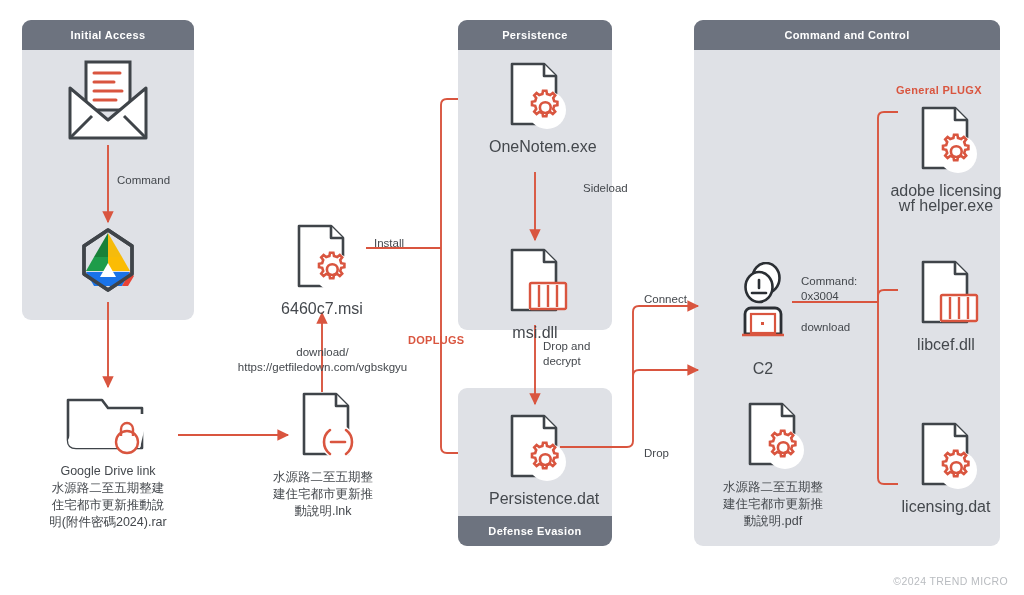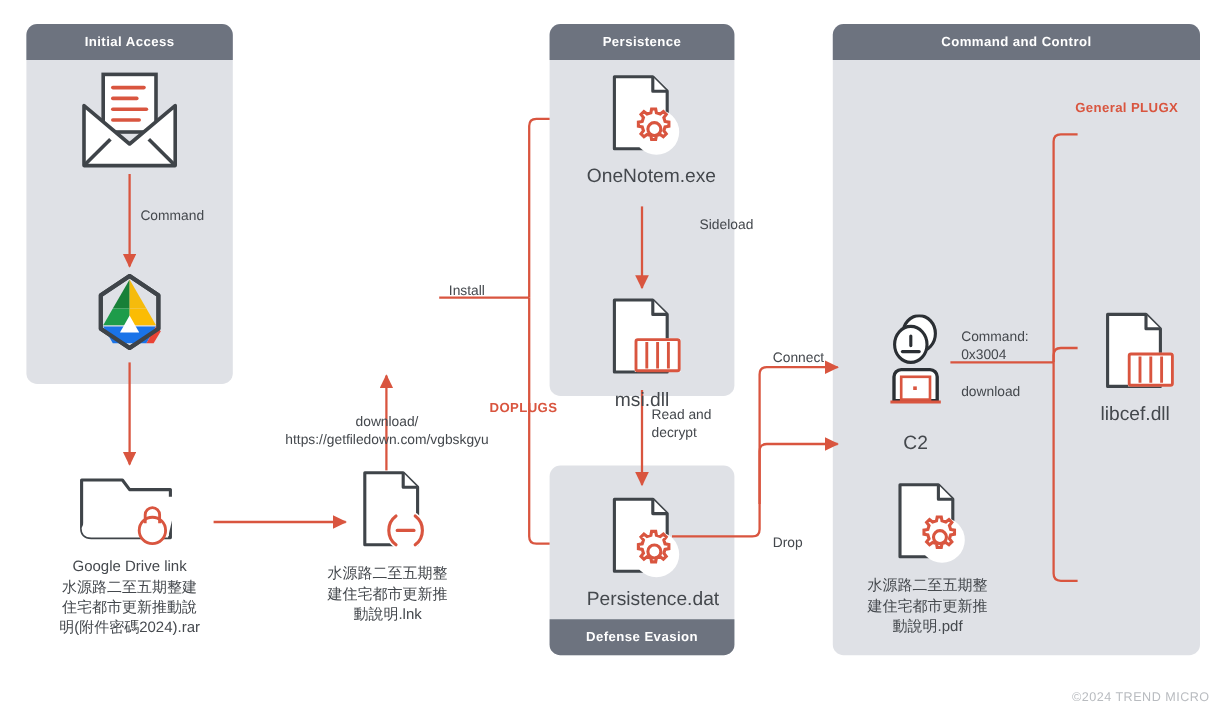--- a/index.html
+++ b/index.html
@@ -175,20 +175,38 @@
           <path d="M44,40 a15,15 0 0,0 0,24"></path>
           <line x1="45" y1="52" x2="59" y2="52"></line>
         </g>
       </svg>
     </span>
     <div class="cap cjk">水源路二至五期整
 建住宅都市更新推
 動說明.lnk</div>
   </div>
 
+  <div class="node" style="left:276px;top:222px;width:92px;">
+    <span class="icon-wrap">
+      <svg width="74" height="72" viewBox="0 0 74 72">
+        <path d="M14,4 L46,4 L58,16 L58,64 L14,64 Z" fill="#ffffff" stroke="#3f4449" stroke-width="2.6" stroke-linejoin="round"></path>
+        <path d="M46,4 L46,16 L58,16" fill="#ffffff" stroke="#3f4449" stroke-width="2.6" stroke-linejoin="round"></path>
+        <circle cx="49" cy="50" r="19" fill="#ffffff"></circle>
+        <g fill="none" stroke="#d9553f" stroke-width="2.6">
+          <path d="M49,34
+                   l3.2,1 l2.6,-2 l2.4,2.4 l-2,2.6 l1,3.2 l3.2,0.6 l0,3.4 l-3.2,0.6 l-1,3.2
+                   l2,2.6 l-2.4,2.4 l-2.6,-2 l-3.2,1 l-0.6,3.2 l-3.4,0 l-0.6,-3.2 l-3.2,-1
+                   l-2.6,2 l-2.4,-2.4 l2,-2.6 l-1,-3.2 l-3.2,-0.6 l0,-3.4 l3.2,-0.6 l1,-3.2
+                   l-2,-2.6 l2.4,-2.4 l2.6,2 l3.2,-1 l0.6,-3.2 l3.4,0 Z"></path>
+          <circle cx="47.3" cy="47.6" r="5.4"></circle>
+        </g>
+      </svg>
+    </span>
+    <div class="cap">6460c7.msi</div>
+  </div>
 
   <div class="node" style="left:489px;top:60px;width:92px;">
     <span class="icon-wrap">
       <svg width="74" height="72" viewBox="0 0 74 72">
         <path d="M14,4 L46,4 L58,16 L58,64 L14,64 Z" fill="#ffffff" stroke="#3f4449" stroke-width="2.6" stroke-linejoin="round"></path>
         <path d="M46,4 L46,16 L58,16" fill="#ffffff" stroke="#3f4449" stroke-width="2.6" stroke-linejoin="round"></path>
         <circle cx="49" cy="50" r="19" fill="#ffffff"></circle>
         <g fill="none" stroke="#d9553f" stroke-width="2.6">
           <path d="M49,34
                    l3.2,1 l2.6,-2 l2.4,2.4 l-2,2.6 l1,3.2 l3.2,0.6 l0,3.4 l-3.2,0.6 l-1,3.2
@@ -272,51 +290,88 @@
                    l-2,-2.6 l2.4,-2.4 l2.6,2 l3.2,-1 l0.6,-3.2 l3.4,0 Z"></path>
           <circle cx="47.3" cy="47.6" r="5.4"></circle>
         </g>
       </svg>
     </span>
     <div class="cap cjk">水源路二至五期整
 建住宅都市更新推
 動說明.pdf</div>
   </div>
 
+  <div class="node" style="left:886px;top:104px;width:120px;">
+    <span class="icon-wrap">
+      <svg width="74" height="72" viewBox="0 0 74 72">
+        <path d="M14,4 L46,4 L58,16 L58,64 L14,64 Z" fill="#ffffff" stroke="#3f4449" stroke-width="2.6" stroke-linejoin="round"></path>
+        <path d="M46,4 L46,16 L58,16" fill="#ffffff" stroke="#3f4449" stroke-width="2.6" stroke-linejoin="round"></path>
+        <circle cx="49" cy="50" r="19" fill="#ffffff"></circle>
+        <g fill="none" stroke="#d9553f" stroke-width="2.6">
+          <path d="M49,34
+                   l3.2,1 l2.6,-2 l2.4,2.4 l-2,2.6 l1,3.2 l3.2,0.6 l0,3.4 l-3.2,0.6 l-1,3.2
+                   l2,2.6 l-2.4,2.4 l-2.6,-2 l-3.2,1 l-0.6,3.2 l-3.4,0 l-0.6,-3.2 l-3.2,-1
+                   l-2.6,2 l-2.4,-2.4 l2,-2.6 l-1,-3.2 l-3.2,-0.6 l0,-3.4 l3.2,-0.6 l1,-3.2
+                   l-2,-2.6 l2.4,-2.4 l2.6,2 l3.2,-1 l0.6,-3.2 l3.4,0 Z"></path>
+          <circle cx="47.3" cy="47.6" r="5.4"></circle>
+        </g>
+      </svg>
+    </span>
+    <div class="cap">adobe licensing
+wf helper.exe</div>
+  </div>
 
   <div class="node" style="left:894px;top:258px;width:104px;">
     <span class="icon-wrap">
       <svg width="74" height="72" viewBox="0 0 74 72">
         <path d="M14,4 L46,4 L58,16 L58,64 L14,64 Z" fill="#ffffff" stroke="#3f4449" stroke-width="2.6" stroke-linejoin="round"></path>
         <path d="M46,4 L46,16 L58,16" fill="#ffffff" stroke="#3f4449" stroke-width="2.6" stroke-linejoin="round"></path>
         <rect x="31" y="36" width="38" height="28" fill="#ffffff"></rect>
         <g stroke="#d9553f" stroke-width="2.4" fill="none">
           <rect x="32" y="37" width="36" height="26" rx="1.5"></rect>
           <line x1="41" y1="39" x2="41" y2="61"></line>
           <line x1="50" y1="39" x2="50" y2="61"></line>
           <line x1="59" y1="39" x2="59" y2="61"></line>
         </g>
       </svg>
     </span>
     <div class="cap">libcef.dll</div>
   </div>
 
+  <div class="node" style="left:894px;top:420px;width:104px;">
+    <span class="icon-wrap">
+      <svg width="74" height="72" viewBox="0 0 74 72">
+        <path d="M14,4 L46,4 L58,16 L58,64 L14,64 Z" fill="#ffffff" stroke="#3f4449" stroke-width="2.6" stroke-linejoin="round"></path>
+        <path d="M46,4 L46,16 L58,16" fill="#ffffff" stroke="#3f4449" stroke-width="2.6" stroke-linejoin="round"></path>
+        <circle cx="49" cy="50" r="19" fill="#ffffff"></circle>
+        <g fill="none" stroke="#d9553f" stroke-width="2.6">
+          <path d="M49,34
+                   l3.2,1 l2.6,-2 l2.4,2.4 l-2,2.6 l1,3.2 l3.2,0.6 l0,3.4 l-3.2,0.6 l-1,3.2
+                   l2,2.6 l-2.4,2.4 l-2.6,-2 l-3.2,1 l-0.6,3.2 l-3.4,0 l-0.6,-3.2 l-3.2,-1
+                   l-2.6,2 l-2.4,-2.4 l2,-2.6 l-1,-3.2 l-3.2,-0.6 l0,-3.4 l3.2,-0.6 l1,-3.2
+                   l-2,-2.6 l2.4,-2.4 l2.6,2 l3.2,-1 l0.6,-3.2 l3.4,0 Z"></path>
+          <circle cx="47.3" cy="47.6" r="5.4"></circle>
+        </g>
+      </svg>
+    </span>
+    <div class="cap">licensing.dat</div>
+  </div>
 
   <div class="lbl" style="left:117px;top:173px;">Command</div>
 
   <div class="lbl" style="left:374px;top:236px;">Install</div>
 
   <div class="lbl" style="left:215px;top:345px;width:215px;text-align:center;">download/
 https://getfiledown.com/vgbskgyu</div>
 
   <div class="lbl red" style="left:408px;top:333px;">DOPLUGS</div>
 
   <div class="lbl" style="left:543px;top:181px;margin-left:40px;">Sideload</div>
 
-  <div class="lbl" style="left:543px;top:339px;">Read and
+  <div class="lbl" style="left:543px;top:339px;">Drop and
 decrypt</div>
 
   <div class="lbl" style="left:644px;top:292px;">Connect</div>
 
   <div class="lbl" style="left:644px;top:446px;">Drop</div>
 
   <div class="lbl" style="left:801px;top:274px;">Command:
 0x3004</div>
 
   <div class="lbl" style="left:801px;top:320px;">download</div>

